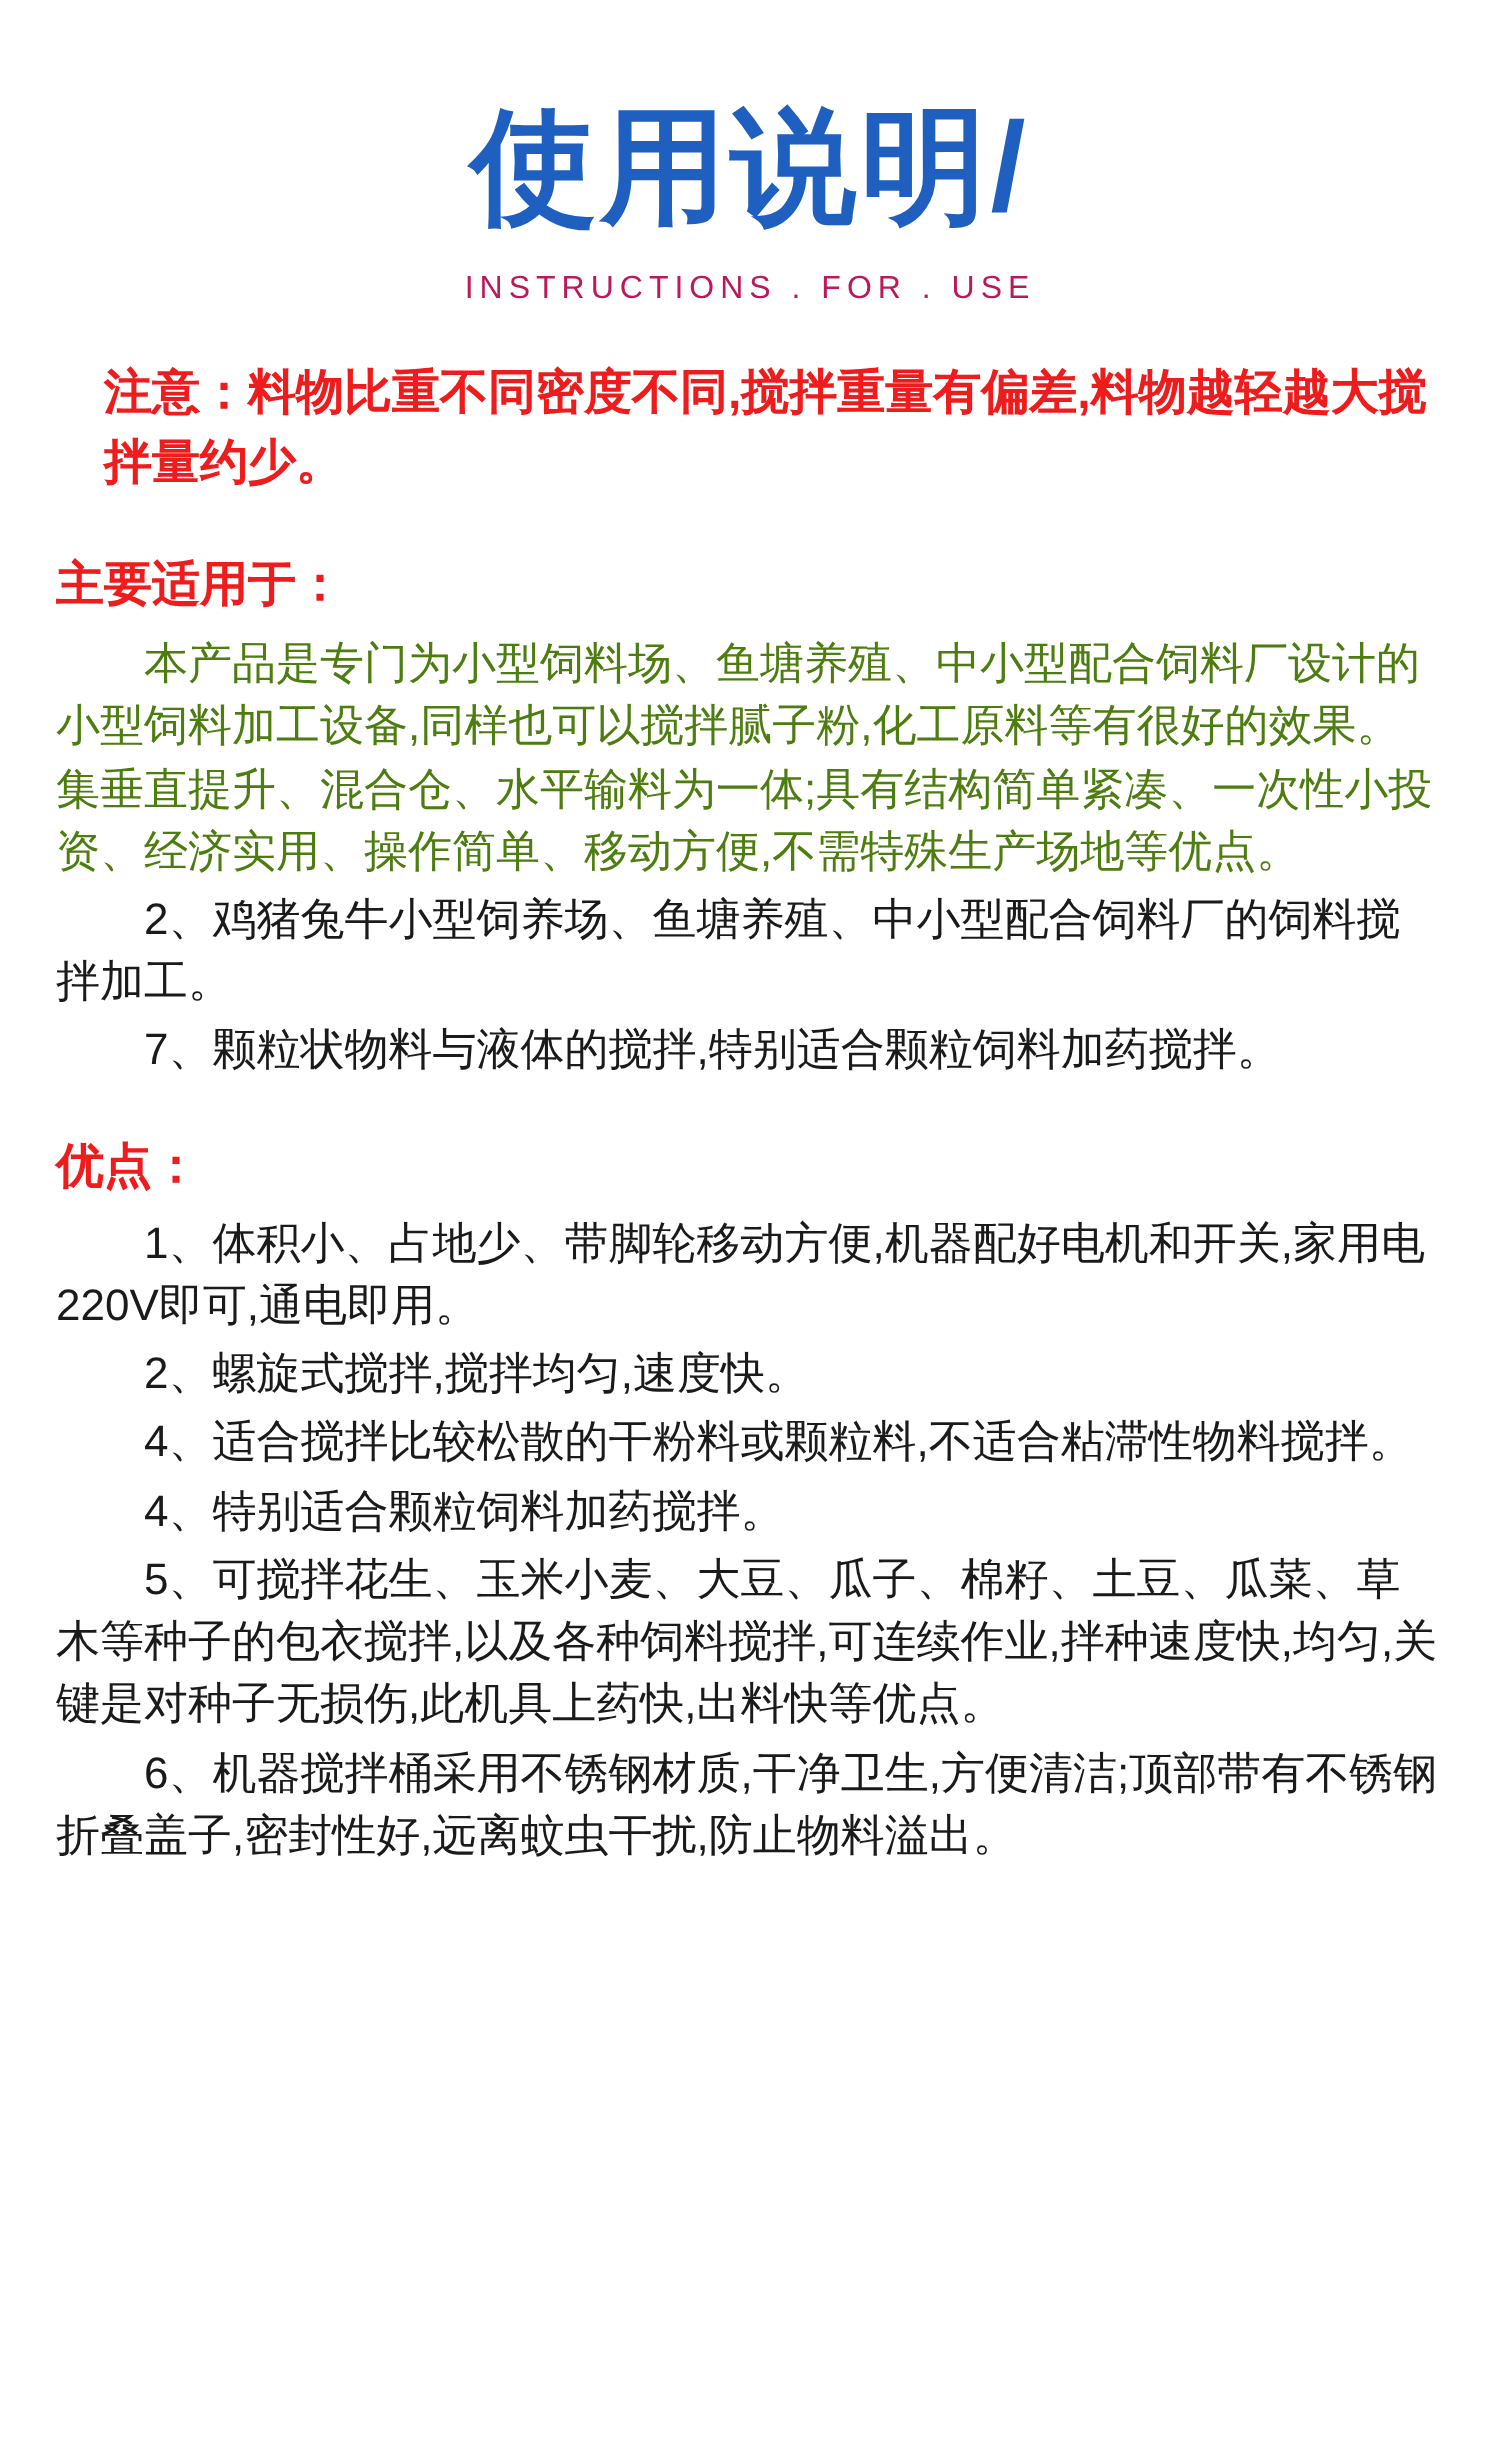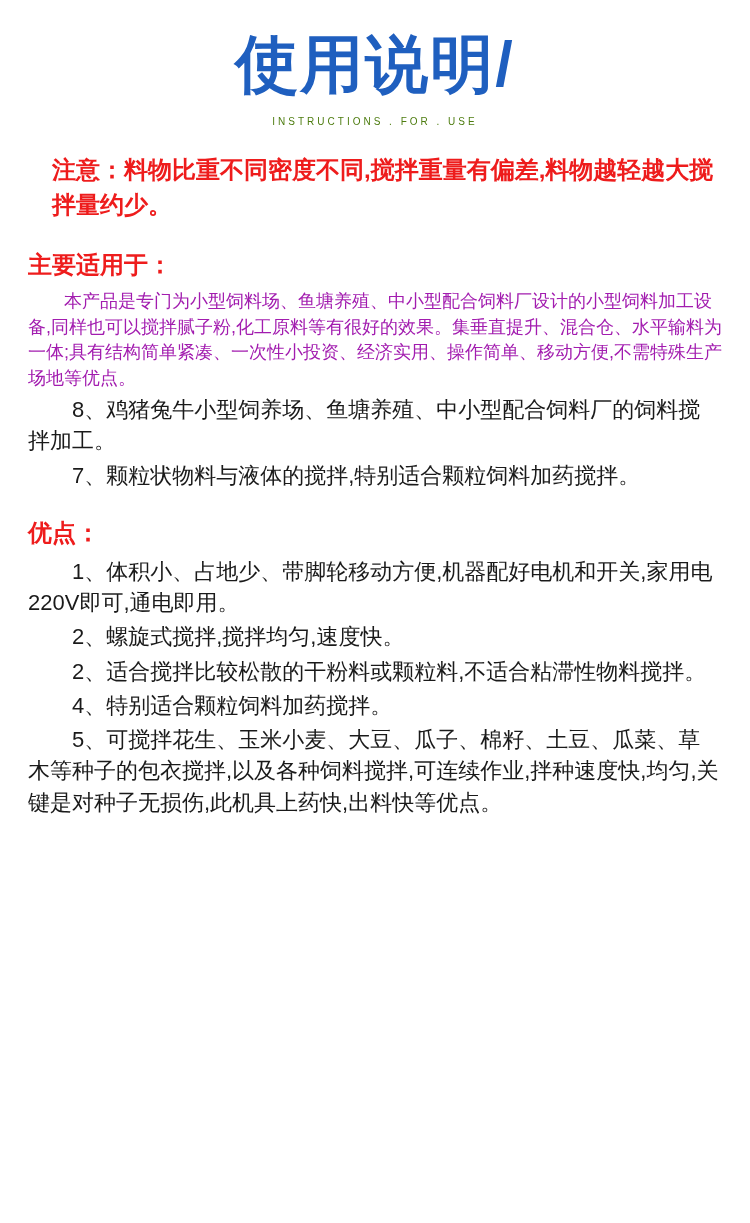--- a/index.html
+++ b/index.html
@@ -16,58 +16,58 @@
   }
   .page {
     position: relative;
     width: 750px;
     height: 1223px;
     box-sizing: border-box;
     padding: 0 28px;
   }
   .title-block {
     text-align: center;
-    padding-top: 28px;
+    padding-top: 48px;
   }
   .main-title {
     font-size: 63px;
     font-weight: bold;
     color: #1f5fbf;
     letter-spacing: 2px;
     line-height: 1.15;
     margin: 0;
   }
   .sub-title {
     margin-top: 16px;
-    font-size: 10px;
+    font-size: 16px;
     letter-spacing: 3px;
-    color: #4d7c0f;
+    color: #be185d;
     font-weight: normal;
   }
   .notice {
     margin-top: 26px;
     color: #ee1c1c;
     font-size: 24px;
     font-weight: bold;
     line-height: 1.45;
     letter-spacing: 0px;
     margin-left: 24px;
   }
   .section-heading {
     color: #ee1c1c;
     font-size: 24px;
     font-weight: bold;
     margin-top: 26px;
     margin-bottom: 4px;
     font-family: Liberation Serif, serif;
   }
   .para {
-    font-size: 18px;
+    font-size: 22px;
     line-height: 1.42;
-    color: #a21caf;
+    color: #4d7c0f;
     text-indent: 2em;
     margin: 0;
     padding-top: 4px;
   }
   .list-item {
     font-size: 22px;
     line-height: 1.42;
     color: #1a1a1a;
     text-indent: 2em;
     margin: 0;
@@ -82,26 +82,27 @@
   <div class="title-block">
     <h1 class="main-title">使用说明/</h1>
     <div class="sub-title">INSTRUCTIONS . FOR . USE</div>
   </div>
 
   <div class="notice">注意：料物比重不同密度不同,搅拌重量有偏差,料物越轻越大搅拌量约少。</div>
 
   <div>
     <div class="section-heading">主要适用于：</div>
     <p class="para">本产品是专门为小型饲料场、鱼塘养殖、中小型配合饲料厂设计的小型饲料加工设备,同样也可以搅拌腻子粉,化工原料等有很好的效果。集垂直提升、混合仓、水平输料为一体;具有结构简单紧凑、一次性小投资、经济实用、操作简单、移动方便,不需特殊生产场地等优点。</p>
-    <p class="list-item">8、鸡猪兔牛小型饲养场、鱼塘养殖、中小型配合饲料厂的饲料搅拌加工。</p>
+    <p class="list-item">2、鸡猪兔牛小型饲养场、鱼塘养殖、中小型配合饲料厂的饲料搅拌加工。</p>
     <p class="list-item">7、颗粒状物料与液体的搅拌,特别适合颗粒饲料加药搅拌。</p>
   </div>
 
   <div>
     <div class="section-heading">优点：</div>
     <p class="list-item">1、体积小、占地少、带脚轮移动方便,机器配好电机和开关,家用电220V即可,通电即用。</p>
     <p class="list-item">2、螺旋式搅拌,搅拌均匀,速度快。</p>
-    <p class="list-item">2、适合搅拌比较松散的干粉料或颗粒料,不适合粘滞性物料搅拌。</p>
+    <p class="list-item">4、适合搅拌比较松散的干粉料或颗粒料,不适合粘滞性物料搅拌。</p>
     <p class="list-item">4、特别适合颗粒饲料加药搅拌。</p>
     <p class="list-item">5、可搅拌花生、玉米小麦、大豆、瓜子、棉籽、土豆、瓜菜、草木等种子的包衣搅拌,以及各种饲料搅拌,可连续作业,拌种速度快,均匀,关键是对种子无损伤,此机具上药快,出料快等优点。</p>
+    <p class="list-item">6、机器搅拌桶采用不锈钢材质,干净卫生,方便清洁;顶部带有不锈钢折叠盖子,密封性好,远离蚊虫干扰,防止物料溢出。</p>
   </div>
 
 </div>
 
 </body></html>

